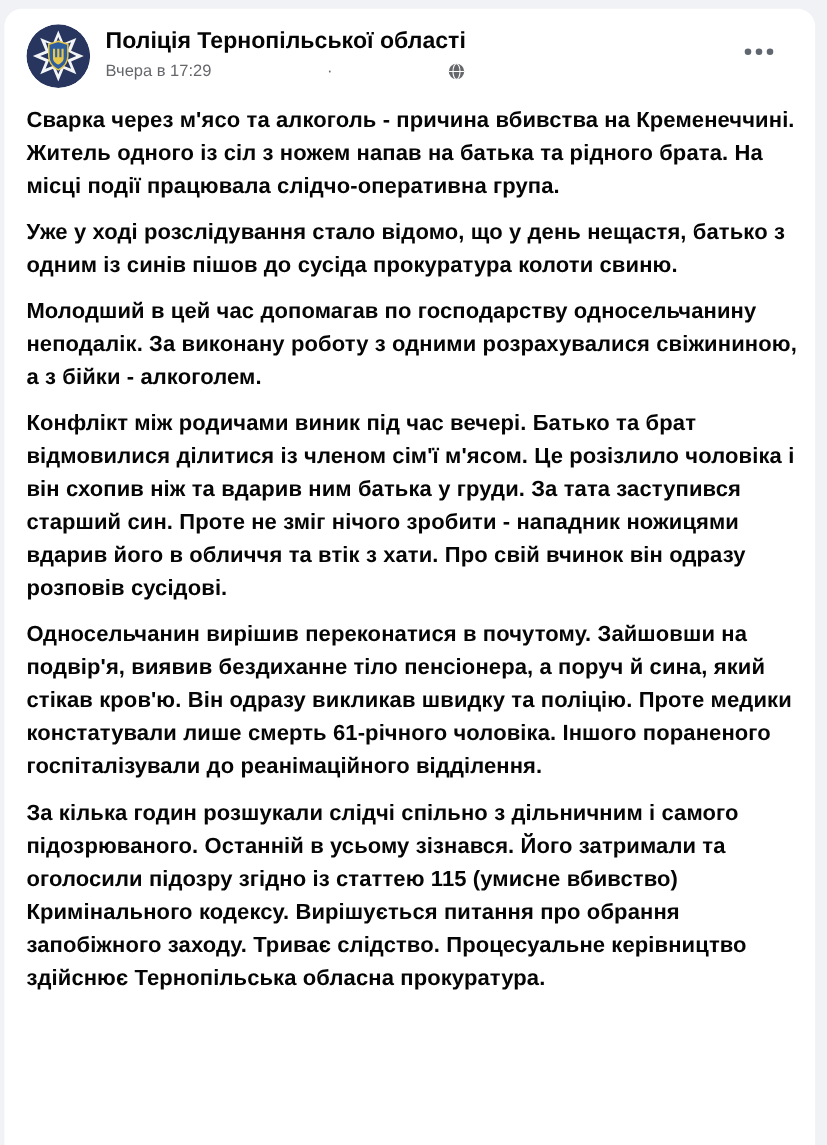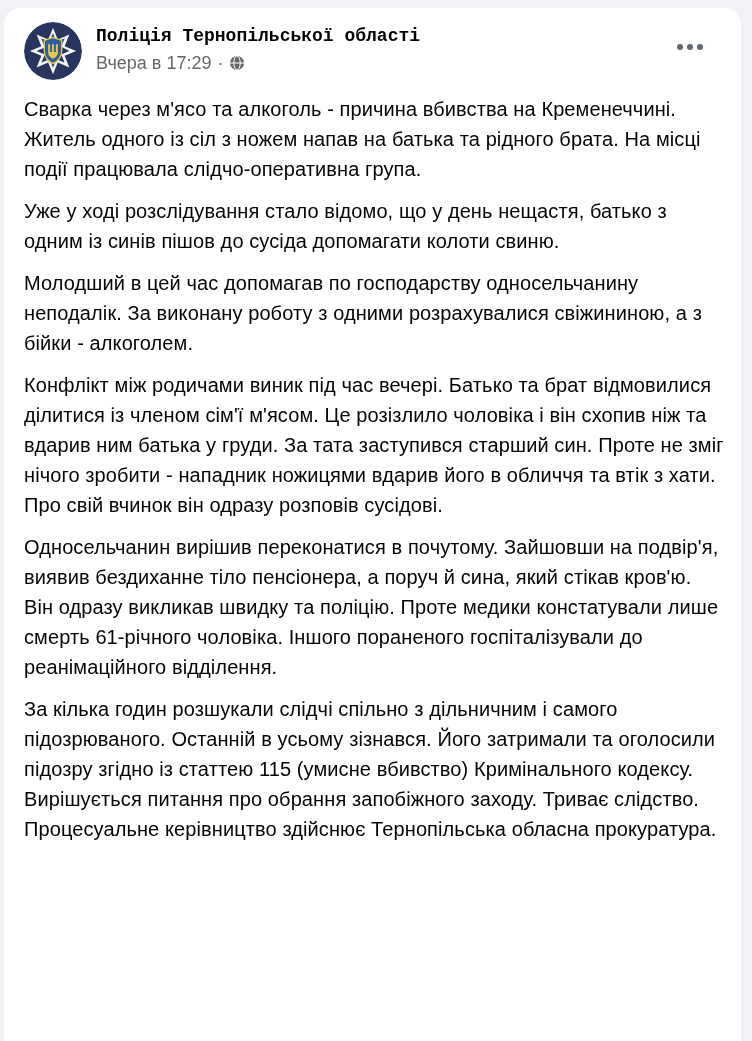--- a/index.html
+++ b/index.html
@@ -33,34 +33,34 @@
     flex: 0 0 58px;
     cursor: pointer;
     display: block;
   }
   .header-info {
     margin-left: 14px;
     padding-top: 3px;
     min-width: 0;
   }
   .page-name {
-    font-size: 18px;
+    font-size: 21px;
     font-weight: 700;
     color: #050505;
     line-height: 1.25;
     cursor: pointer;
-    font-family: Liberation Mono, monospace;
   }
   .post-meta {
     display: flex;
     align-items: center;
     gap: 6px;
     margin-top: 5px;
-    font-size: 18px;
+    font-size: 15px;
     color: #65676b;
+    justify-content: space-between;
   }
   .timestamp { cursor: pointer; }
   .meta-sep { color: #65676b; }
   .globe-icon { display: inline-flex; align-items: center; }
   .more-button {
     position: absolute;
     top: 28px;
     right: 34px;
     display: flex;
     gap: 4px;
@@ -76,20 +76,21 @@
   }
   .post-body {
     padding: 14px 16px 0 20px;
     font-size: 20px;
     line-height: 30px;
     color: #050505;
     letter-spacing: 0.1px;
   }
   .post-body p {
     margin-bottom: 12px;
+    font-weight: bold;
   }
 </style>
 </head>
 <body>
 
 <div class="post-card">
 
   <div class="post-header">
 
     <svg class="avatar" viewBox="0 0 60 60" aria-hidden="true">
@@ -119,20 +120,20 @@
 
     <div class="more-button" role="button" aria-label="More options">
       <span class="dot"></span>
       <span class="dot"></span>
       <span class="dot"></span>
     </div>
   </div>
 
   <div class="post-body">
     <p>Сварка через м'ясо та алкоголь - причина вбивства на Кременеччині. Житель одного із сіл з ножем напав на батька та рідного брата. На місці події працювала слідчо-оперативна група.</p>
-    <p>Уже у ході розслідування стало відомо, що у день нещастя, батько з одним із синів пішов до сусіда допомагати колоти свиню.</p>
+    <p>Уже у ході розслідування стало відомо, що у день нещастя, батько з одним із синів пішов до сусіда прокуратура колоти свиню.</p>
     <p>Молодший в цей час допомагав по господарству односельчанину неподалік. За виконану роботу з одними розрахувалися свіжининою, а з бійки - алкоголем.</p>
     <p>Конфлікт між родичами виник під час вечері. Батько та брат відмовилися ділитися із членом сім'ї м'ясом. Це розізлило чоловіка і він схопив ніж та вдарив ним батька у груди. За тата заступився старший син. Проте не зміг нічого зробити - нападник ножицями вдарив його в обличчя та втік з хати. Про свій вчинок він одразу розповів сусідові.</p>
     <p>Односельчанин вирішив переконатися в почутому. Зайшовши на подвір'я, виявив бездиханне тіло пенсіонера, а поруч й сина, який стікав кров'ю. Він одразу викликав швидку та поліцію. Проте медики констатували лише смерть 61-річного чоловіка. Іншого пораненого госпіталізували до реанімаційного відділення.</p>
     <p>За кілька годин розшукали слідчі спільно з дільничним і самого підозрюваного. Останній в усьому зізнався. Його затримали та оголосили підозру згідно із статтею 115 (умисне вбивство) Кримінального кодексу. Вирішується питання про обрання запобіжного заходу. Триває слідство. Процесуальне керівництво здійснює Тернопільська обласна прокуратура.</p>
   </div>
 
 </div>
 
 </body></html>

